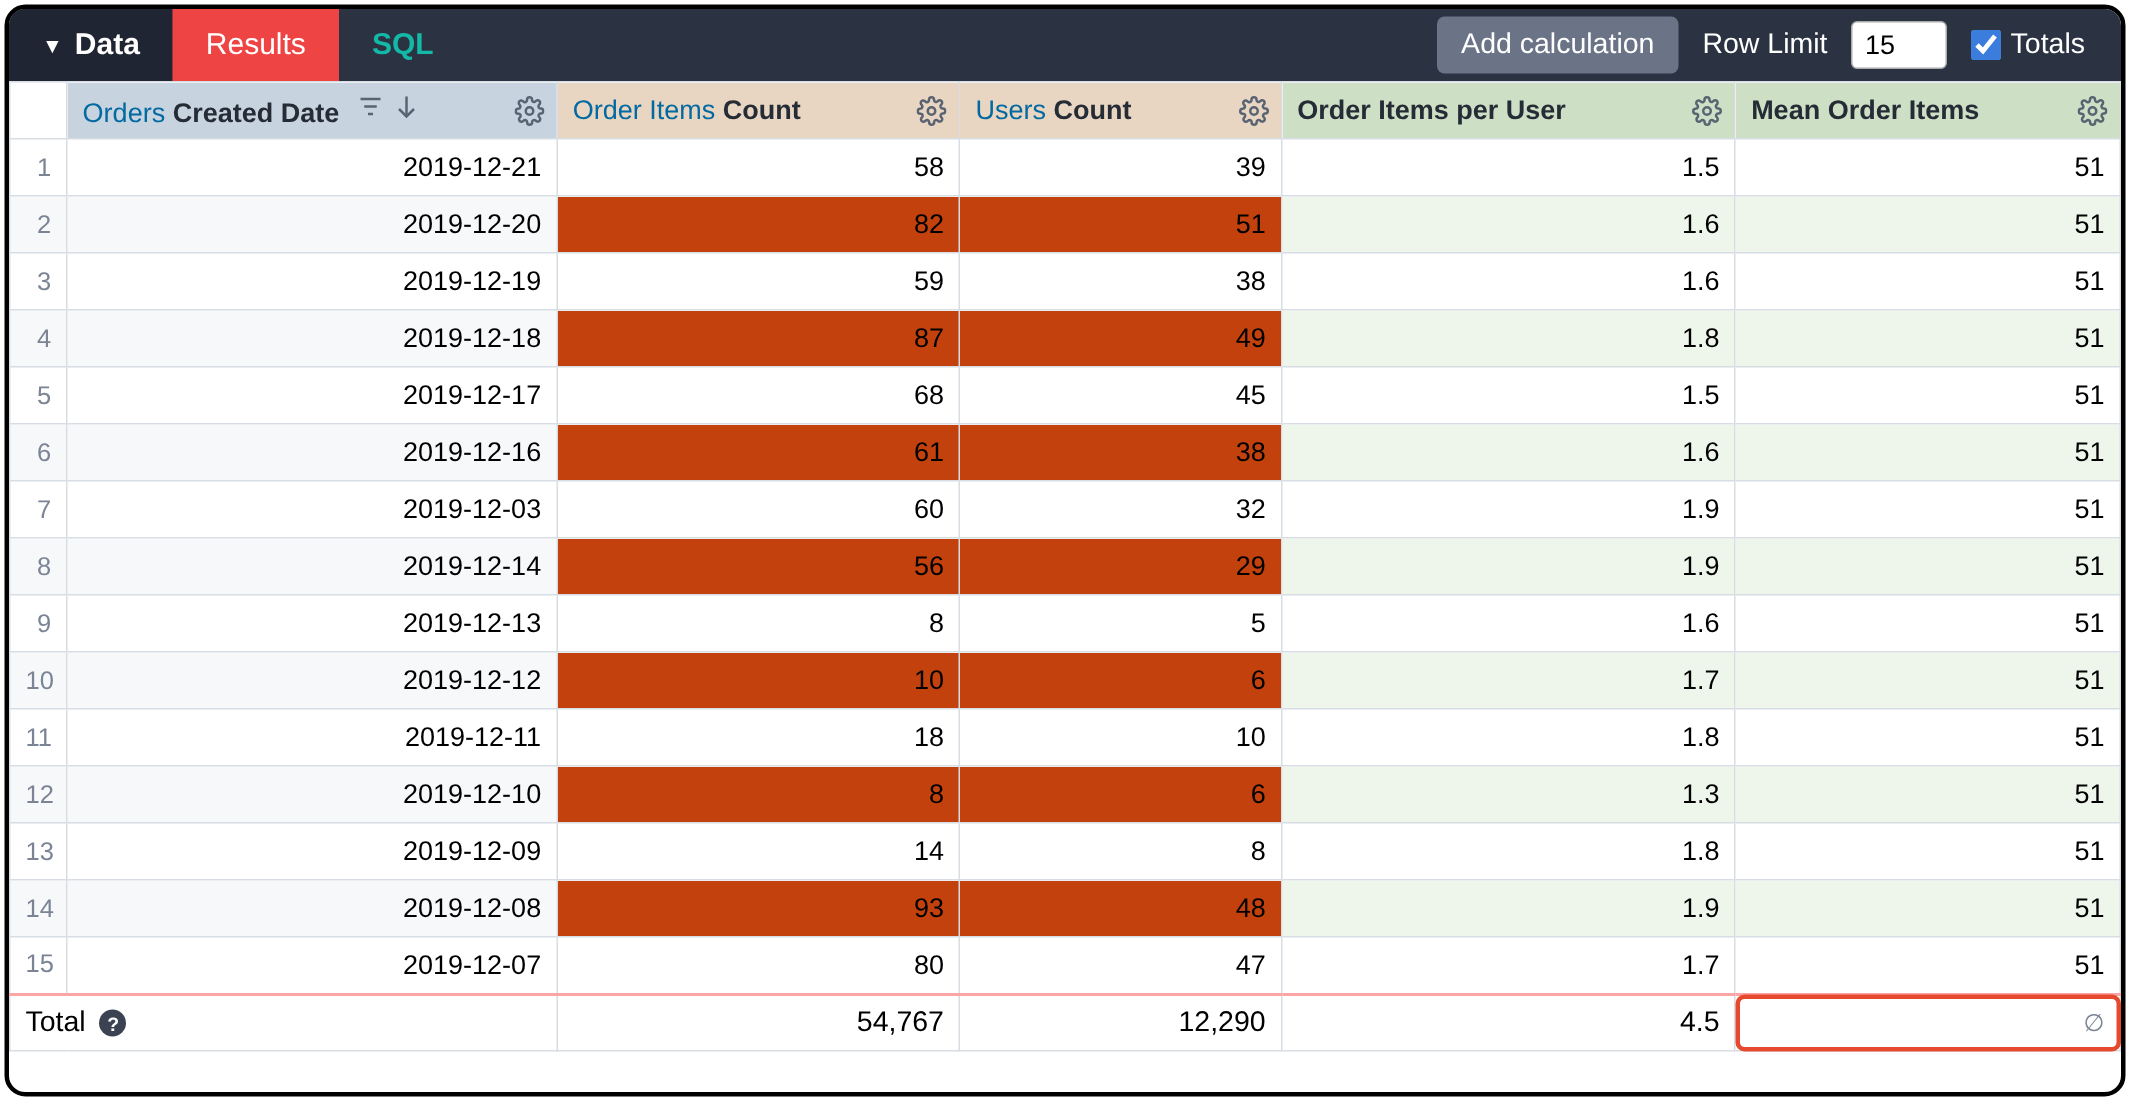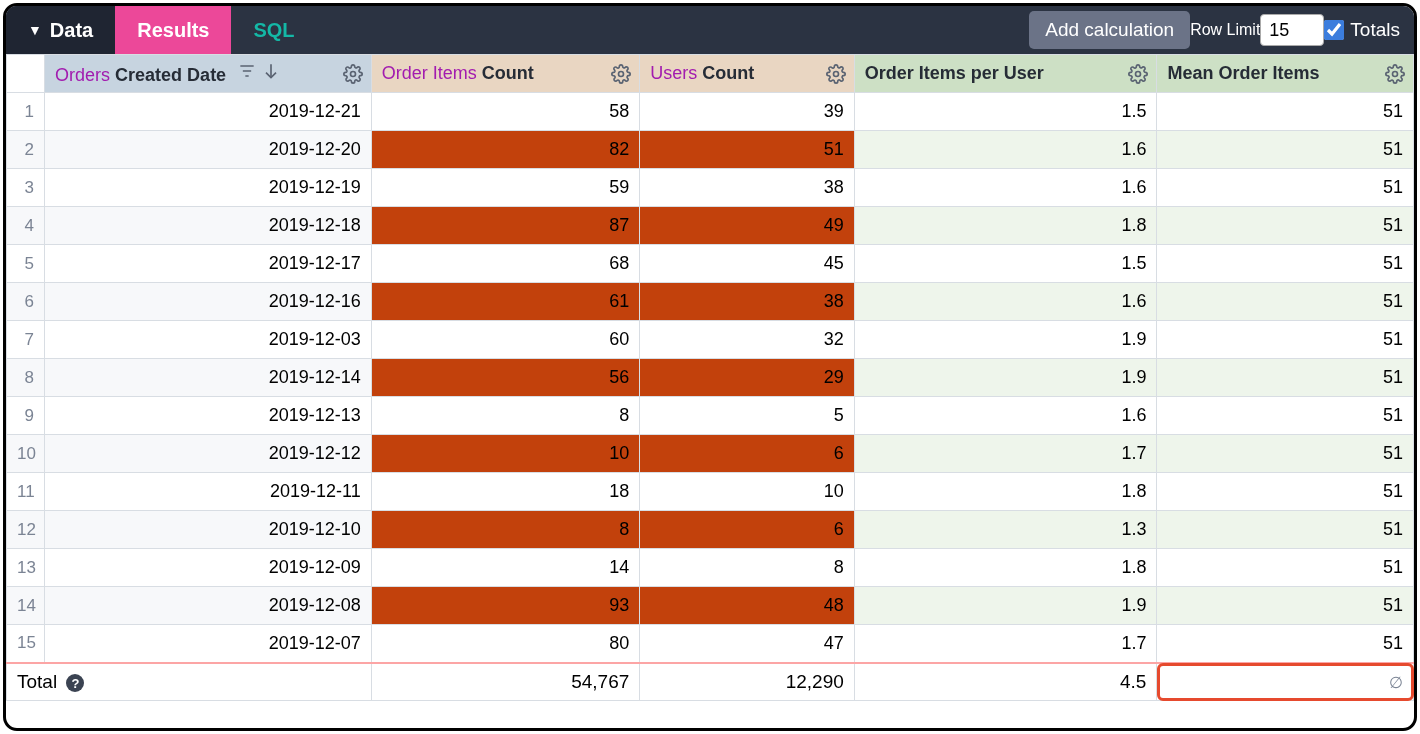--- a/index.html
+++ b/index.html
@@ -31,34 +31,34 @@
     }
     .tab {
       display: flex;
       align-items: center;
       padding: 0 22px;
       cursor: pointer;
       gap: 8px;
     }
     .tab.data { background: #1f2532; font-weight: 600; color: #fff; }
     .tab.data .chevron { font-size: 14px; }
-    .tab.results { background: #ec4899; color: #fff; font-weight: bold; }
+    .tab.results { background: #ef4444; color: #fff; }
     .tab.sql { color: #14b8a6; font-weight: bold; }
     .spacer { flex: 1; }
-    .topbar-right { display: flex; align-items: center; padding-right: 14px; }
+    .topbar-right { display: flex; align-items: center; gap: 16px; padding-right: 24px; }
     .btn-calc {
       background: #6b7387;
       color: #fff;
       border: none;
       padding: 8px 16px;
       border-radius: 5px;
       font-size: 19px;
       cursor: pointer;
     }
-    .row-limit-label { color: #fff; font-size: 16px; }
+    .row-limit-label { color: #fff; font-size: 19px; }
     .row-limit-input {
       width: 64px;
       height: 32px;
       border: 1px solid #aaa;
       border-radius: 4px;
       font-size: 18px;
       padding: 0 8px;
       text-align: left;
     }
     .totals-wrap { display: flex; align-items: center; gap: 6px; color: #fff; font-size: 19px; }
@@ -81,21 +81,21 @@
     col.c-date { width: 326px; }
     col.c-oi { width: 268px; }
     col.c-uc { width: 214px; }
     col.c-oipu { width: 302px; }
     col.c-moi { width: 256px; }
 
     th { text-align: left; font-weight: 400; position: relative; }
     th.h-date { background: #c7d4e0; }
     th.h-oi, th.h-uc { background: #e9d6c2; }
     th.h-oipu, th.h-moi { background: #cde0c5; margin-top: 14px; }
-    th .prefix { color: #a21caf; text-align: right; }
+    th .prefix { color: #0369a1; text-align: right; }
     th .strong { font-weight: 700; color: #262c36; }
     th .header-icons {
       position: absolute;
       right: 8px;
       top: 50%;
       transform: translateY(-50%);
       display: flex;
       gap: 6px;
       align-items: center;
     }

